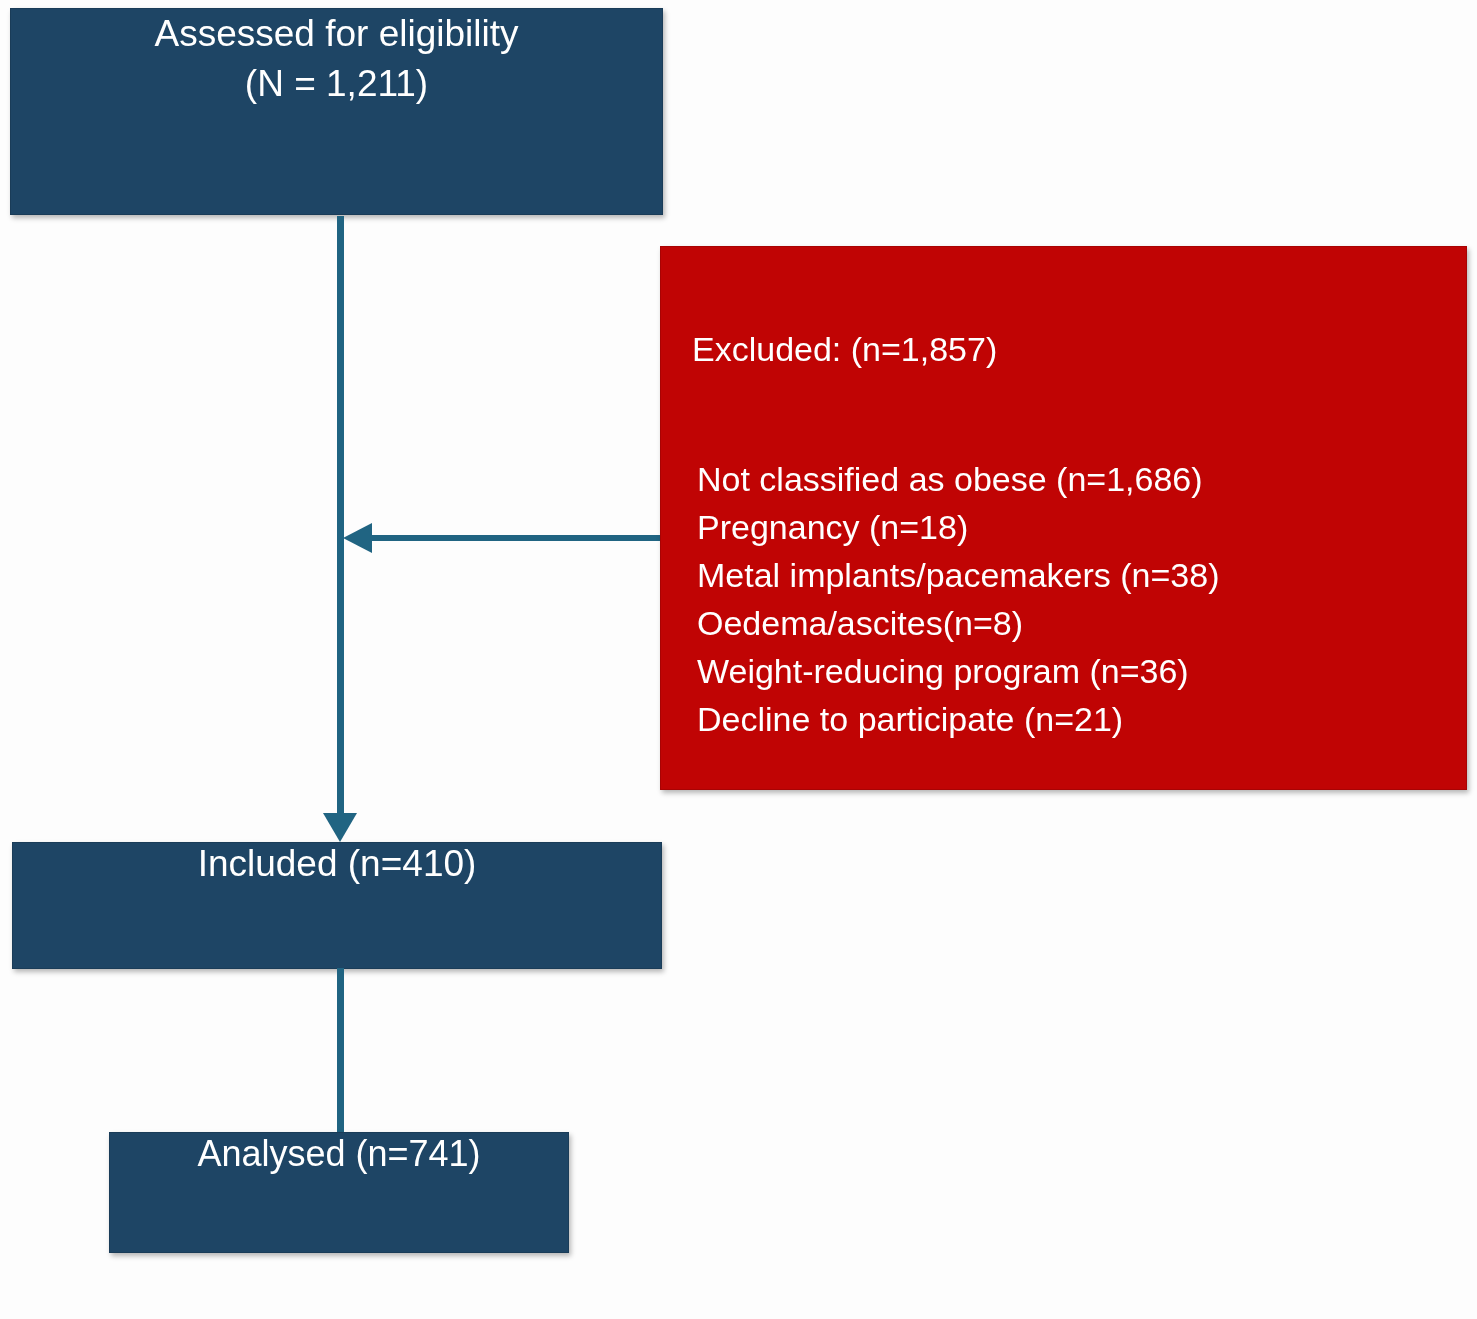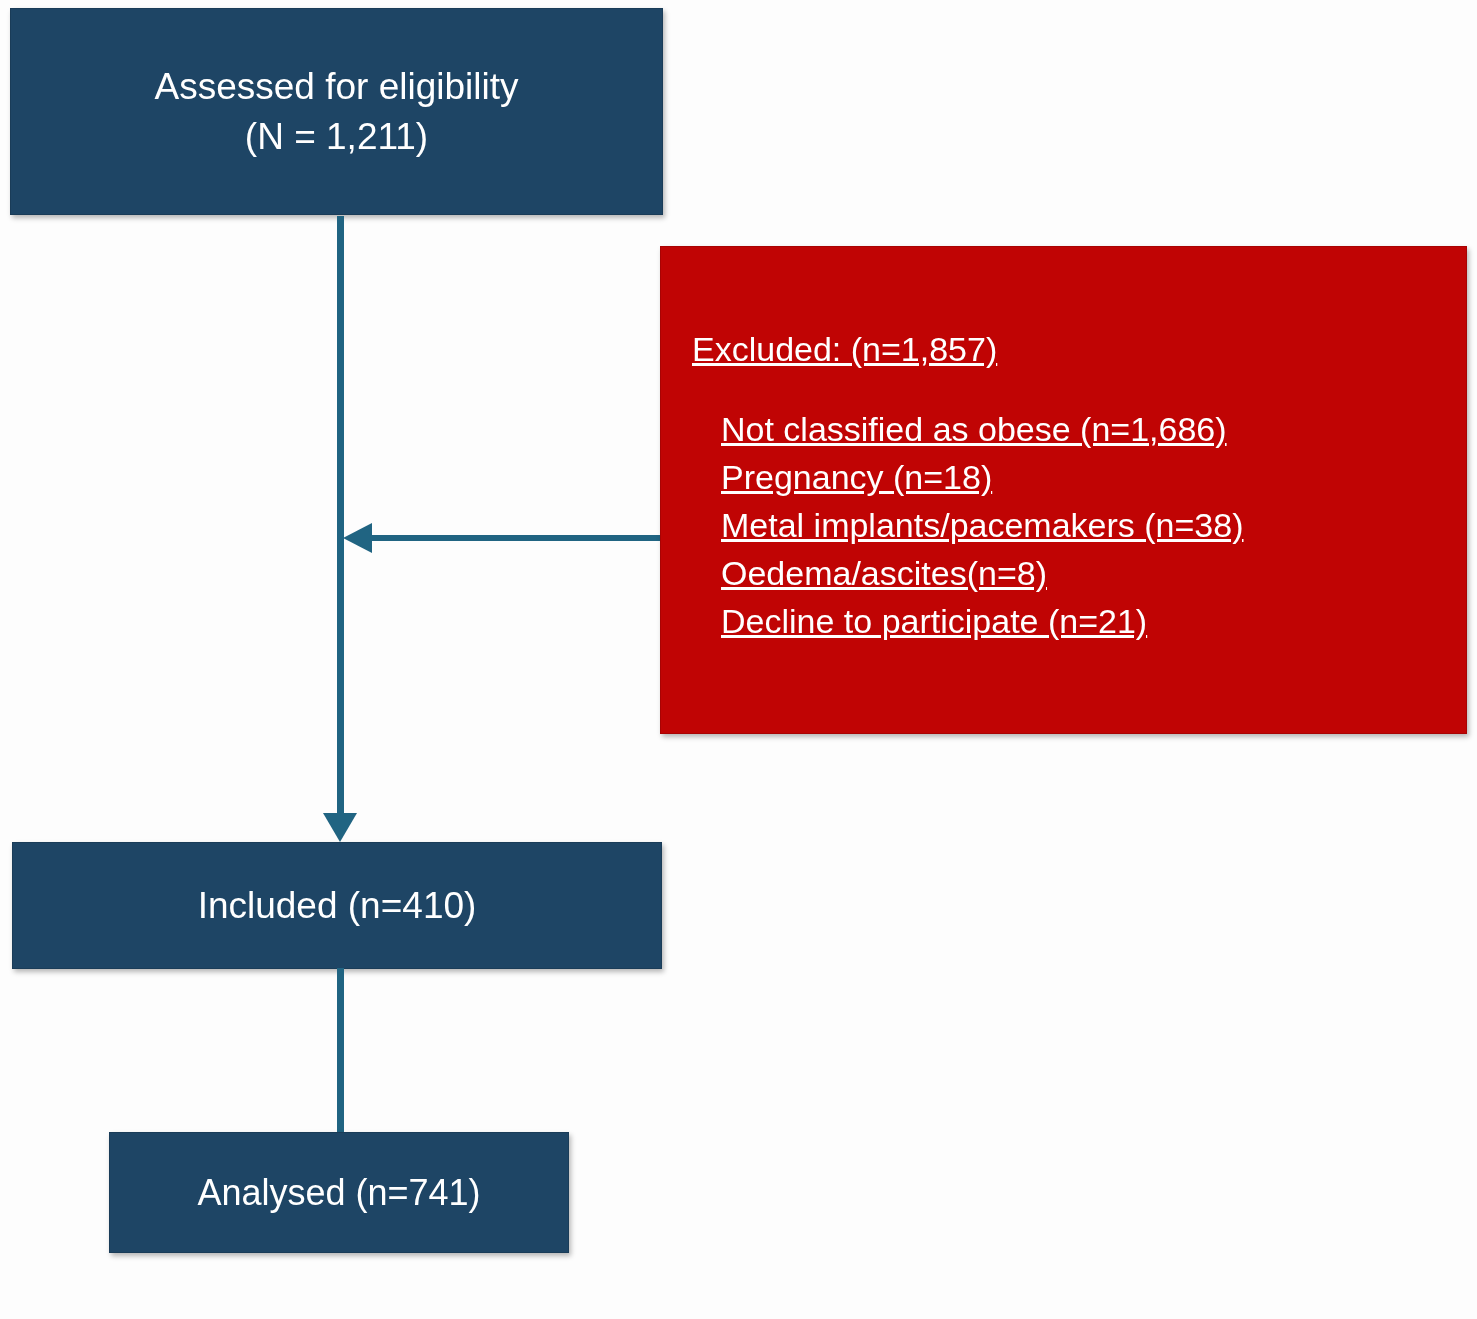--- a/index.html
+++ b/index.html
@@ -20,31 +20,30 @@
     color: var(--text-white, #FFFFFF);
     box-shadow: 2px 3px 5px rgba(0,0,0,0.28);
     border: 1px solid rgba(0,0,0,0.12);
   }
   .box.blue { background: var(--box-blue, #1E4565); }
   .box.red  { background: var(--box-red, #C00404); }
   .centered {
     display: flex;
     flex-direction: column;
     align-items: center;
-    justify-content: center;
     text-align: center;
   }
 
   
   .assessed { left: 10px; top: 8px; width: 653px; height: 207px; font-size: 37px; line-height: 50px; }
 
   
-  .excluded { left: 660px; top: 246px; width: 807px; height: 488px; font-size: 34px; text-decoration: underline; }
+  .excluded { left: 660px; top: 246px; width: 807px; height: 544px; font-size: 34px; }
   .excluded-title { padding: 80px 0 0 31px; line-height: 44px; }
-  .excluded-list { list-style: none; margin-top: 34px; padding-left: 60px; }
+  .excluded-list { list-style: none; margin-top: 84px; padding-left: 36px; }
   .excluded-list li { line-height: 48px; white-space: nowrap; }
 
   
   .included { left: 12px; top: 842px; width: 650px; height: 127px; font-size: 37px; }
 
   
   .analysed { left: 109px; top: 1132px; width: 460px; height: 121px; font-size: 36px; }
 
   
   .vline, .hline { position: absolute; background: var(--arrow, #206482); }
@@ -84,20 +83,21 @@
   <div class="hline line-excluded"></div>
   <div class="arrowhead left ah-left-1"></div>
 
   <div class="box red excluded">
     <div class="excluded-title">Excluded: (n=1,857)</div>
     <ul class="excluded-list">
       <li>Not classified as obese (n=1,686)</li>
       <li>Pregnancy (n=18)</li>
       <li>Metal implants/pacemakers (n=38)</li>
       <li>Oedema/ascites(n=8)</li>
+      <li>Weight-reducing program (n=36)</li>
       <li>Decline to participate (n=21)</li>
     </ul>
   </div>
 
   <div class="box blue included centered">
     <span>Included (n=410)</span>
   </div>
 
   <div class="vline line-included-analysed"></div>
   <div class="arrowhead down ah-down-2"></div>

